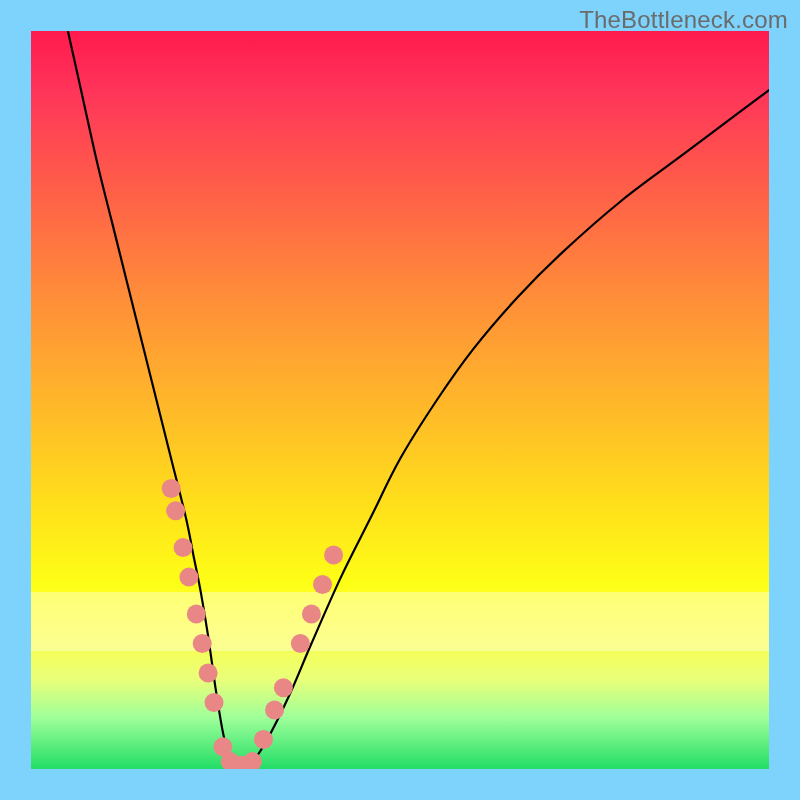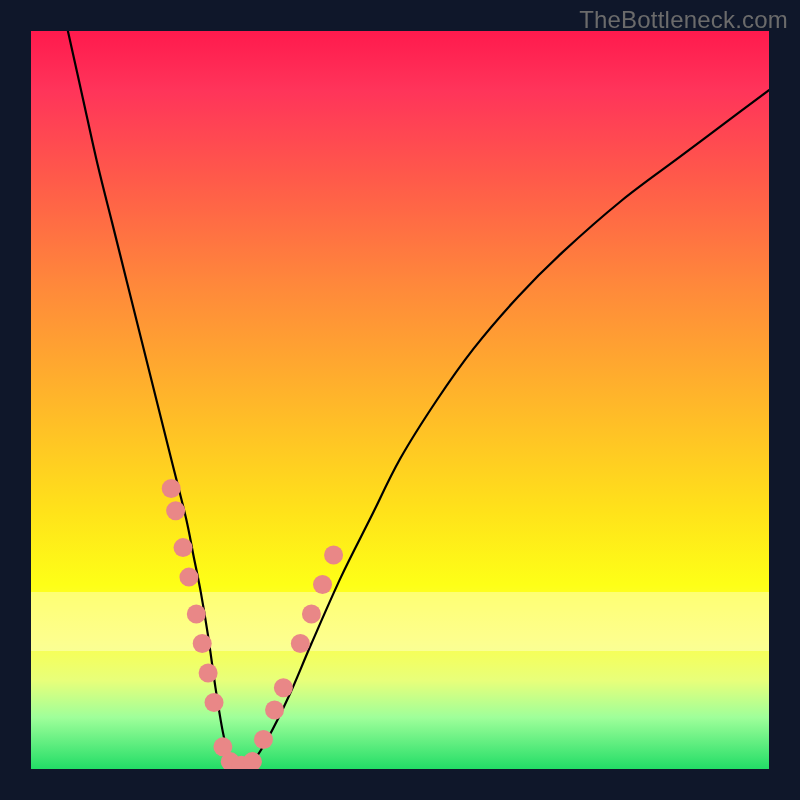--- a/index.html
+++ b/index.html
@@ -10,21 +10,21 @@
     overflow: hidden;
     background: #000;
     font-family: Arial, Helvetica, sans-serif;
   }
   .frame {
     position: absolute;
     left: 0;
     top: 0;
     width: 800px;
     height: 800px;
-    background: #0f172a;
+    background: #7dd3fc;
   }
   .plot {
     position: absolute;
     left: 31px;
     top: 31px;
     width: 738px;
     height: 738px;
     
     background: linear-gradient(
       to bottom,

